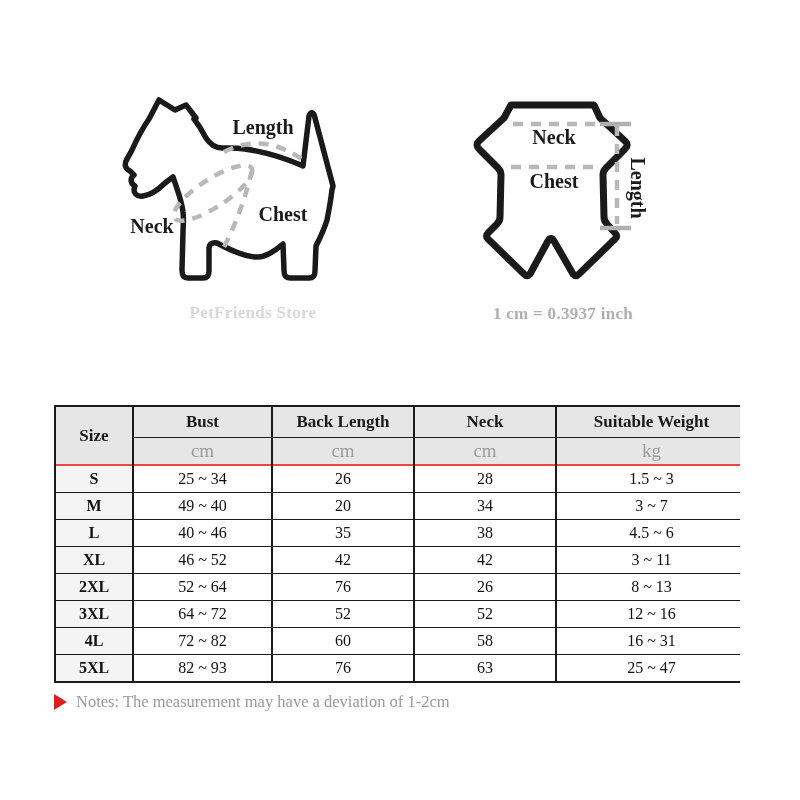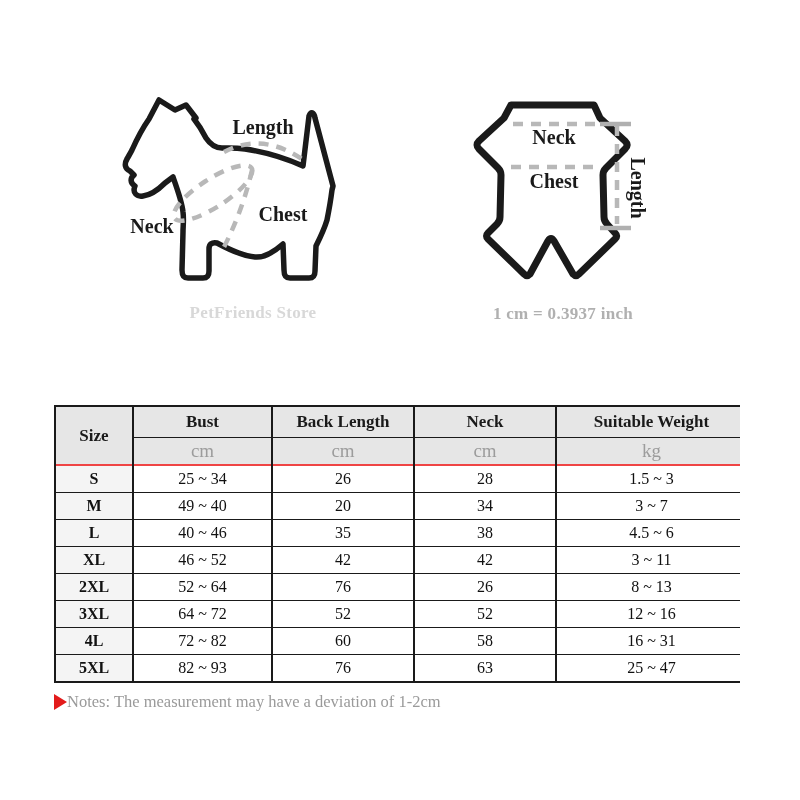--- a/index.html
+++ b/index.html
@@ -23,21 +23,21 @@
              text-align:center;vertical-align:middle;padding:0;}
   table.size thead{border-bottom:2px solid #ef4444;}
   table.size thead tr{background:#e6e6e6;}
   th.colhead{height:30px;font-size:17px;font-weight:bold;}
   th.sizehead{font-size:17px;font-weight:bold;}
   tr.units th{height:26px;font-size:19px;font-weight:normal;color:#9c9c9c;}
   tbody td{height:26px;font-size:16px;font-weight:normal;color:#111;}
   tbody td.sizecell{background:#f4f4f4;font-weight:bold;font-size:16px;}
 
   
-  #notes{position:absolute;left:54px;top:692px;display:flex;align-items:center;}
+  #notes{position:absolute;left:54px;top:692px;display:flex;align-items:center;gap:9px;}
   #notes .tri{width:0;height:0;border-left:13px solid #e31b1b;
               border-top:8px solid transparent;border-bottom:8px solid transparent;}
   #notes .txt{font-size:16.5px;color:#9a9a9a;}
 </style>
 </head>
 <body>
 
 <div id="page">
 
   <svg id="dog-svg" class="diag-svg" viewBox="95 85 270 235">

